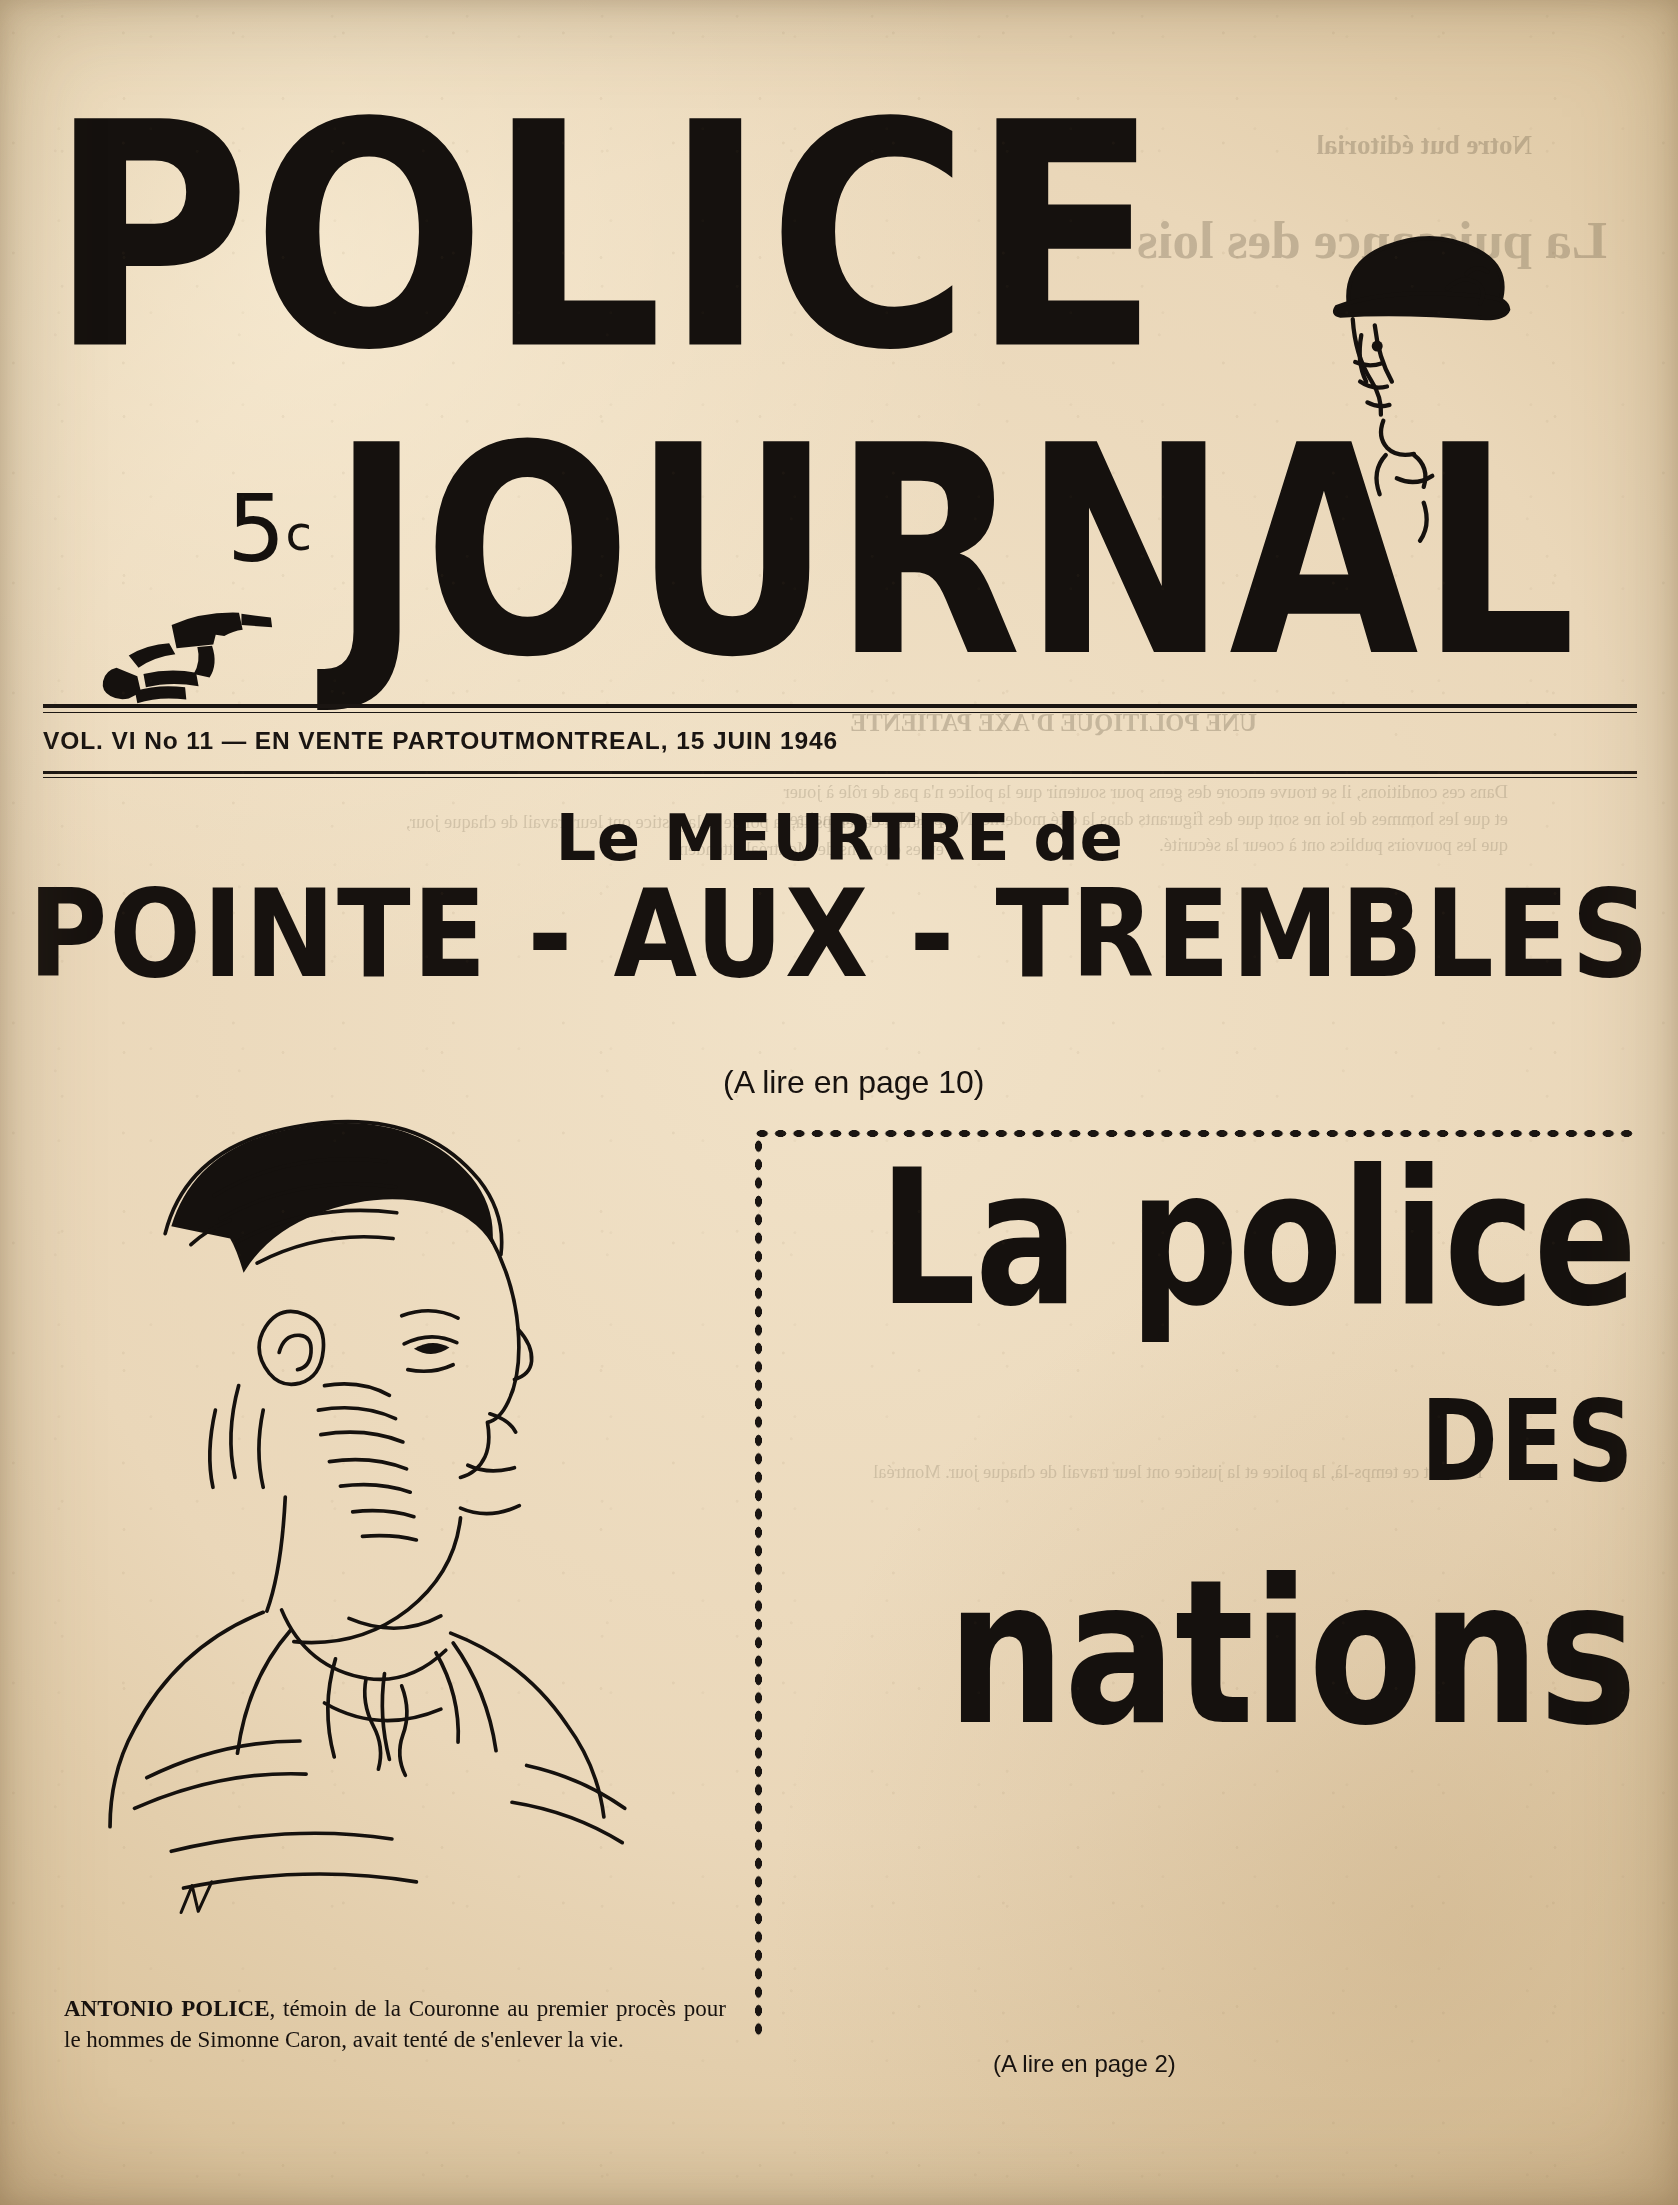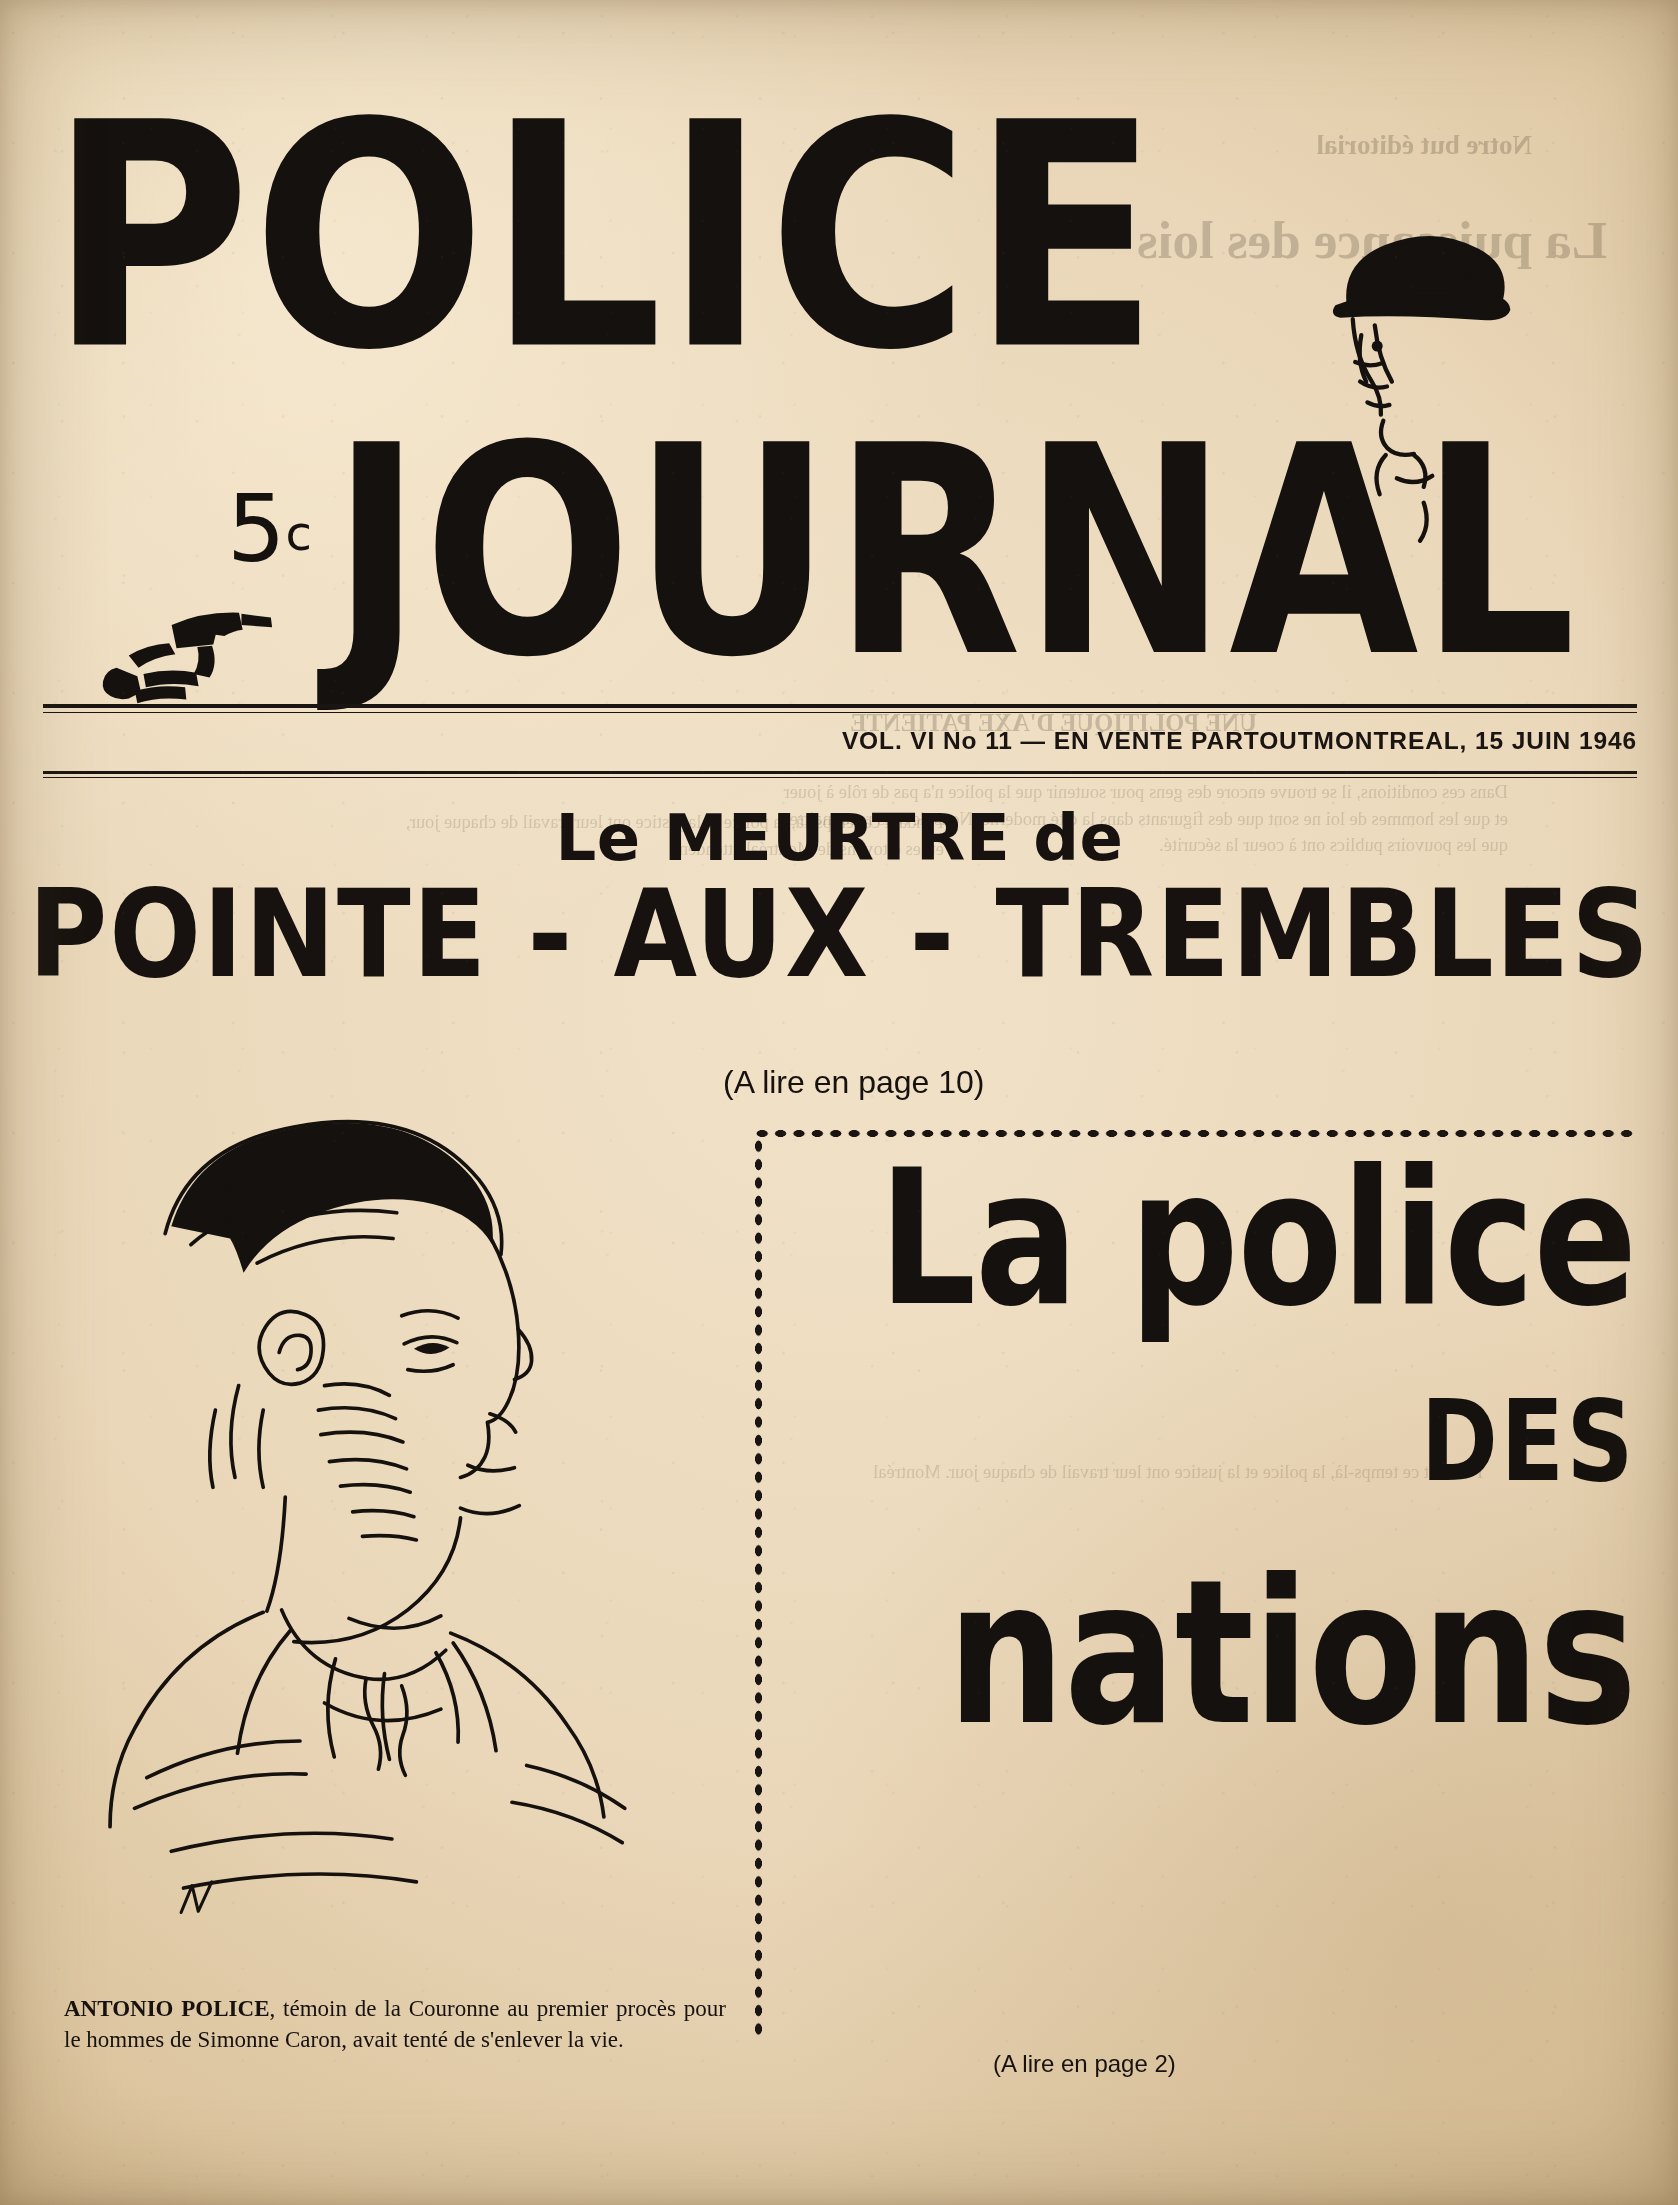--- a/index.html
+++ b/index.html
@@ -104,21 +104,21 @@
     border-bottom: 1.8px solid #1a1512;
     height: 4.3px;
   }
   #rule1 { top: 704px; }
 
   .issue-row {
     position: absolute;
     left: 43px; top: 727px;
     width: 1594px;
     display: flex;
-    justify-content: flex-end;
+    justify-content: flex-start;
     align-items: baseline;
     font-family: "Liberation Sans", sans-serif;
     font-weight: bold;
     font-size: 24.5px;
     letter-spacing: 0.9px;
     color: #1a1512;
   }
   #rule2 { top: 771px; border-top: 3.1px solid #1a1512; border-bottom: 1.2px solid #1a1512; height: 3.1px; }
 
   

